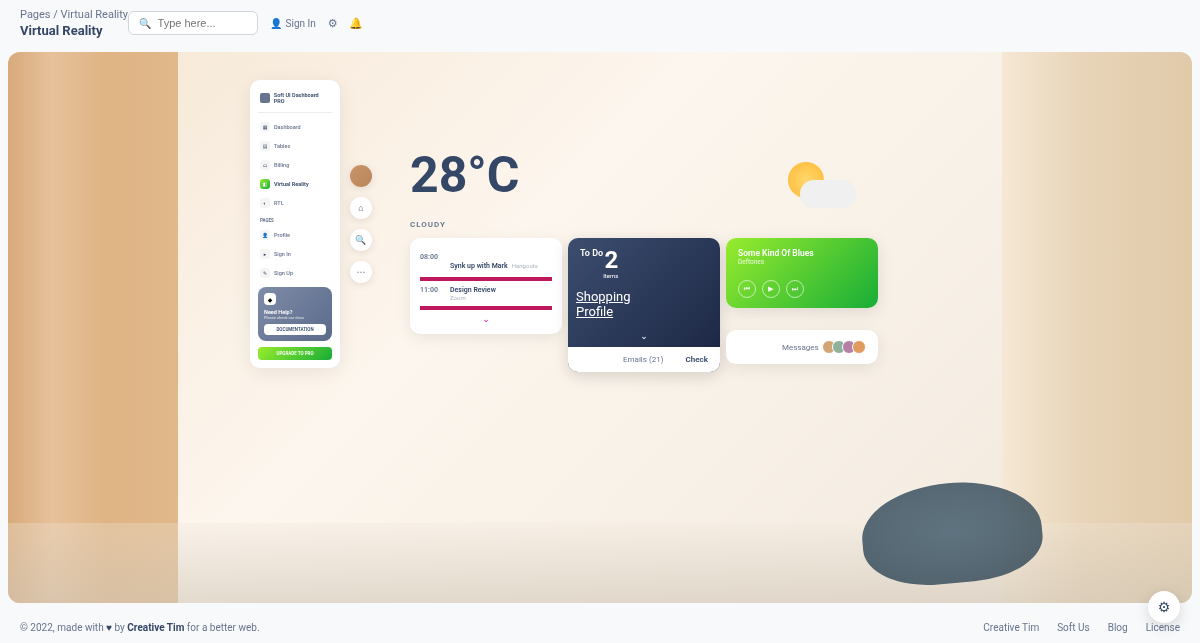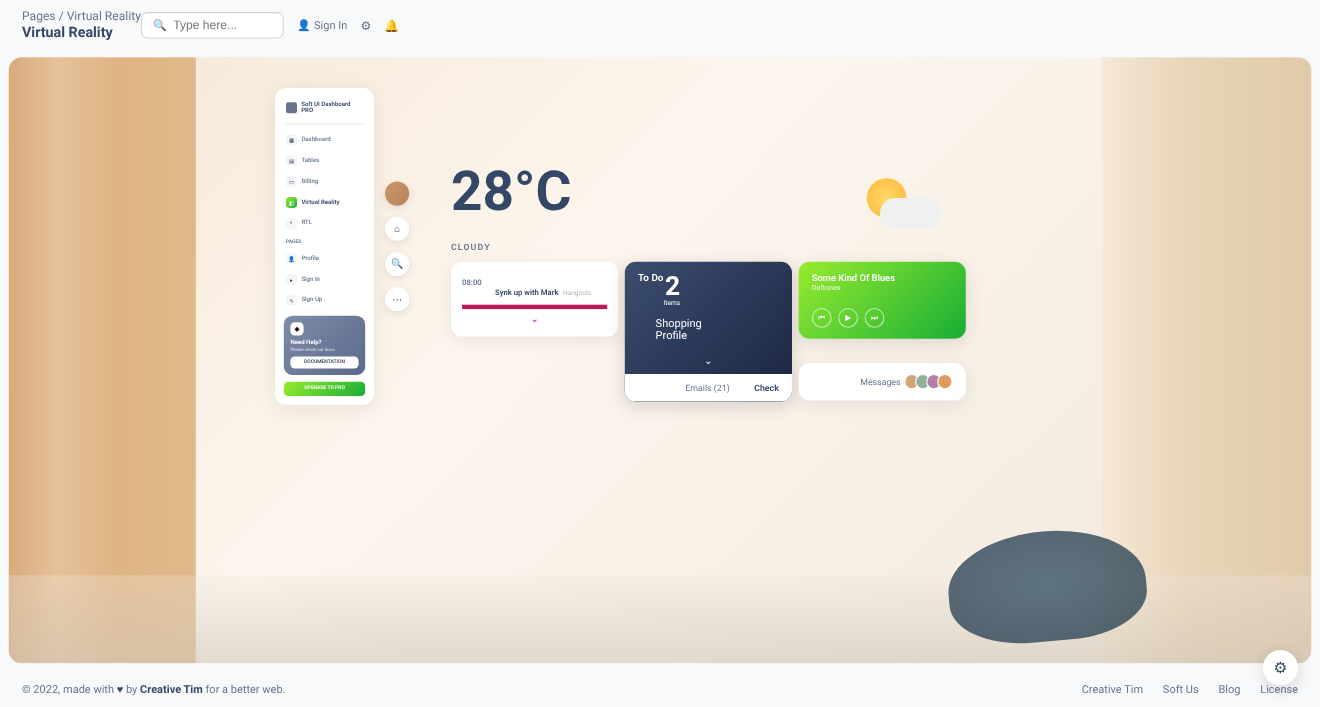--- a/index.html
+++ b/index.html
@@ -63,21 +63,21 @@
     .sched-content { flex: 1; }
     .sched-title { font-size: 7px; color: #344767; font-weight: 600; }
     .sched-sub { font-size: 6px; color: #adb5bd; }
     .card-expand { text-align: center; color: #cb0c9f; font-size: 9px; padding-top: 4px; cursor: pointer; }
     
     .todo-card { position: absolute; left: 568px; top: 238px; width: 152px; border-radius: 10px; background: linear-gradient(135deg, #3c4d6e, #1a2542); color: white; box-shadow: 0 4px 16px rgba(0,0,0,0.15); overflow: hidden; }
     .todo-top { padding: 10px 12px; display: flex; justify-content: flex-start; }
     .todo-title { font-size: 9px; font-weight: 600; }
     .todo-count { font-size: 24px; font-weight: 700; text-align: right; line-height: 1; }
     .todo-items-lbl { font-size: 6px; text-align: right; }
-    .todo-tasks { padding: 0 28px 8px; font-size: 10px; }
+    .todo-tasks { padding: 0 8px 8px; font-size: 13px; text-decoration: underline; }
     .todo-expand { text-align: center; padding: 4px 0 6px; font-size: 9px; cursor: pointer; }
     .emails-row { background: white; padding: 8px 12px; display: flex; justify-content: space-between; align-items: center; }
     .emails-label { font-size: 8px; color: #67748e; padding-left: 43px; }
     .check-link { font-size: 8px; color: #344767; font-weight: 600; cursor: pointer; }
     
     .music-card { position: absolute; left: 726px; top: 238px; width: 152px; border-radius: 10px; background: linear-gradient(135deg, #98ec2d, #17ad37); color: white; padding: 10px 12px; box-shadow: 0 4px 16px rgba(0,0,0,0.1); }
     .music-title { font-size: 8.5px; font-weight: 600; }
     .music-artist { font-size: 6.5px; opacity: 0.85; }
     .music-controls { display: flex; gap: 6px; margin-top: 14px; }
     .music-btn { width: 18px; height: 18px; border: 1px solid rgba(255,255,255,0.6); border-radius: 50%; display: flex; align-items: center; justify-content: center; font-size: 7px; cursor: pointer; }
@@ -193,20 +193,27 @@
   <div class="sun"></div>
   <div class="cloud"></div>
 </div>
 
 <div class="schedule-card">
   <div class="sched-row">
     <div class="sched-time">08:00</div>
     <div class="sched-content">
       <span class="sched-title">Synk up with Mark</span>
       <span class="sched-sub">Hangouts</span>
+    </div>
+  </div>
+  <div class="sched-row">
+    <div class="sched-time">11:00</div>
+    <div class="sched-content">
+      <div class="sched-title">Design Review</div>
+      <div class="sched-sub">Zoom</div>
     </div>
   </div>
   <div class="card-expand">⌄</div>
 </div>
 
 <div class="todo-card">
   <div class="todo-top">
     <div class="todo-title">To Do</div>
     <div>
       <div class="todo-count">2</div>

